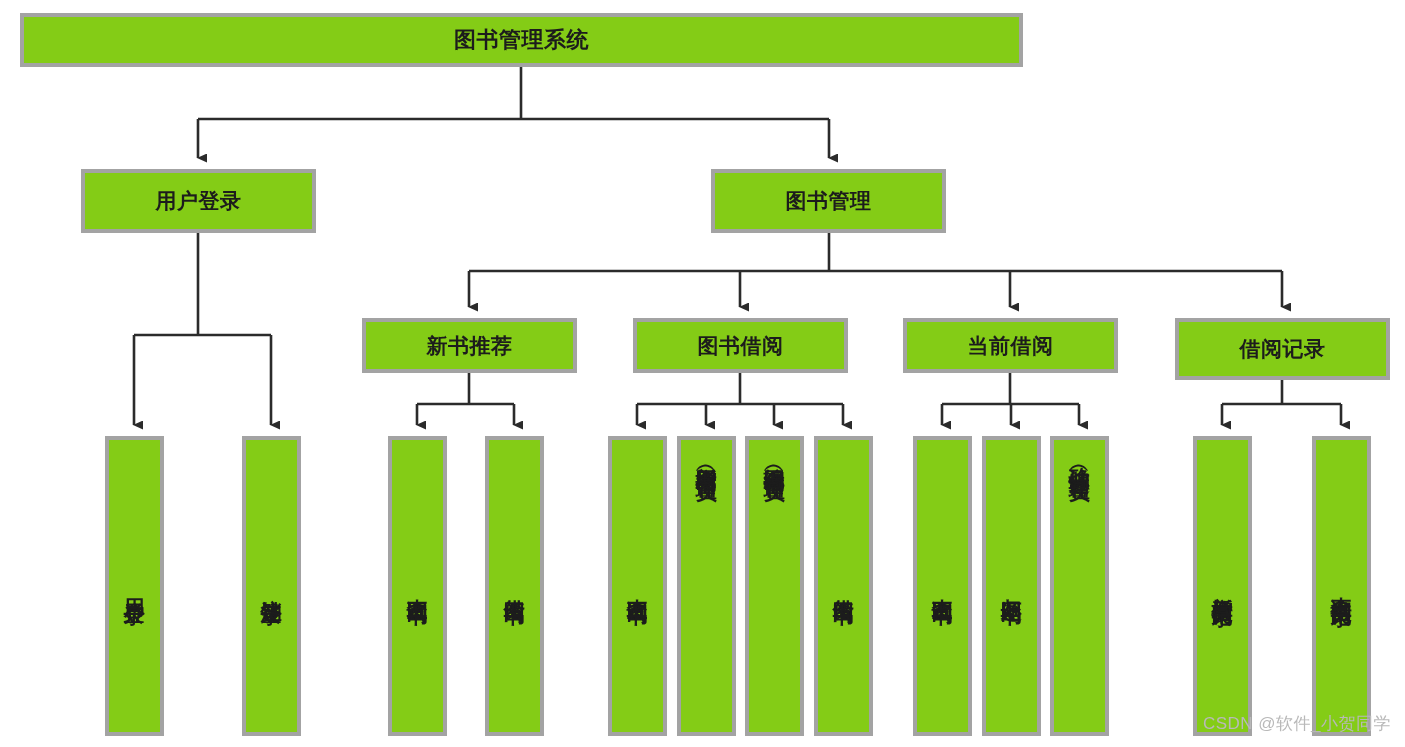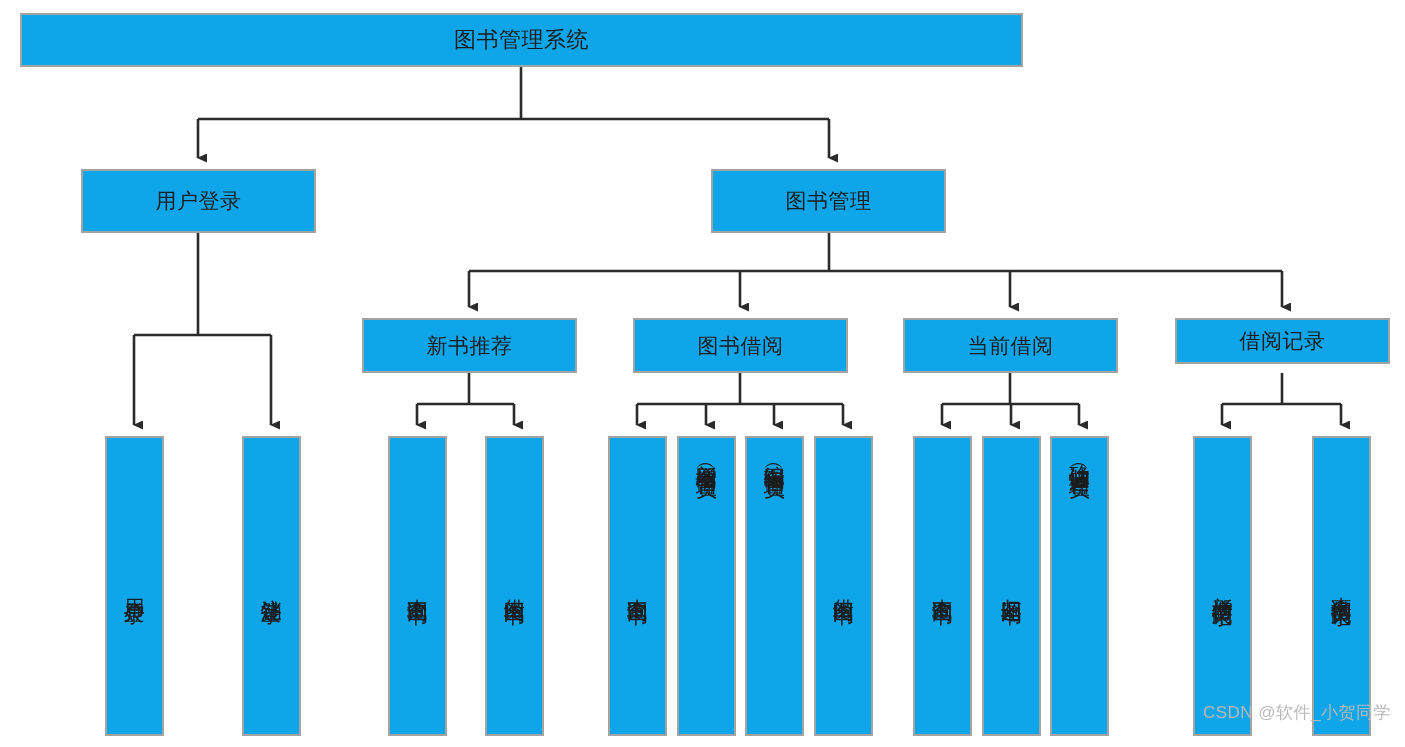--- a/index.html
+++ b/index.html
@@ -22,26 +22,27 @@
     position: absolute;
     left: 0;
     top: 0;
     width: 1405px;
     height: 747px;
     pointer-events: none;
   }
   .node {
     position: absolute;
     box-sizing: border-box;
-    background: #0ea5e9;
-    border: 2px solid #a3a3a3;
+    background: #84cc16;
+    border: 4px solid #a3a3a3;
     display: flex;
     align-items: center;
     justify-content: center;
     color: #1c1c1c;
+    font-weight: bold;
   }
   .node.horizontal {
     font-size: 21px;
     letter-spacing: 0.5px;
     line-height: 1.2;
   }
   .node.root {
     font-size: 22px;
   }
   .node.leaf {
@@ -57,21 +58,21 @@
     letter-spacing: 2px;
     white-space: nowrap;
     color: #1c1c1c;
   }
   .leaf.align-mid {
     align-items: center;
   }
   #watermark {
     position: absolute;
     right: 14px;
-    bottom: 23px;
+    bottom: 12px;
     font-size: 17px;
     color: #b9b9b9;
     letter-spacing: 0.5px;
     white-space: nowrap;
   }
 </style>
 </head>
 <body>
 
 <div id="diagram-root">
@@ -142,21 +143,21 @@
 
   <div class="node horizontal" style="left:362px; top:318px; width:215px; height:55px;justify-content:center;">
     <span>新书推荐</span>
   </div>
   <div class="node horizontal" style="left:633px; top:318px; width:215px; height:55px;">
     <span>图书借阅</span>
   </div>
   <div class="node horizontal" style="left:903px; top:318px; width:215px; height:55px;">
     <span>当前借阅</span>
   </div>
-  <div class="node horizontal" style="left:1175px; top:318px; width:215px; height:46px;">
+  <div class="node horizontal" style="left:1175px; top:318px; width:215px; height:62px;">
     <span>借阅记录</span>
   </div>
 
   <div class="node leaf align-mid" style="left:105px; top:436px; width:59px; height:300px;">
     <span class="leaf-label">用户登录</span>
   </div>
   <div class="node leaf align-mid" style="left:242px; top:436px; width:59px; height:300px;">
     <span class="leaf-label">注销登录</span>
   </div>
 

